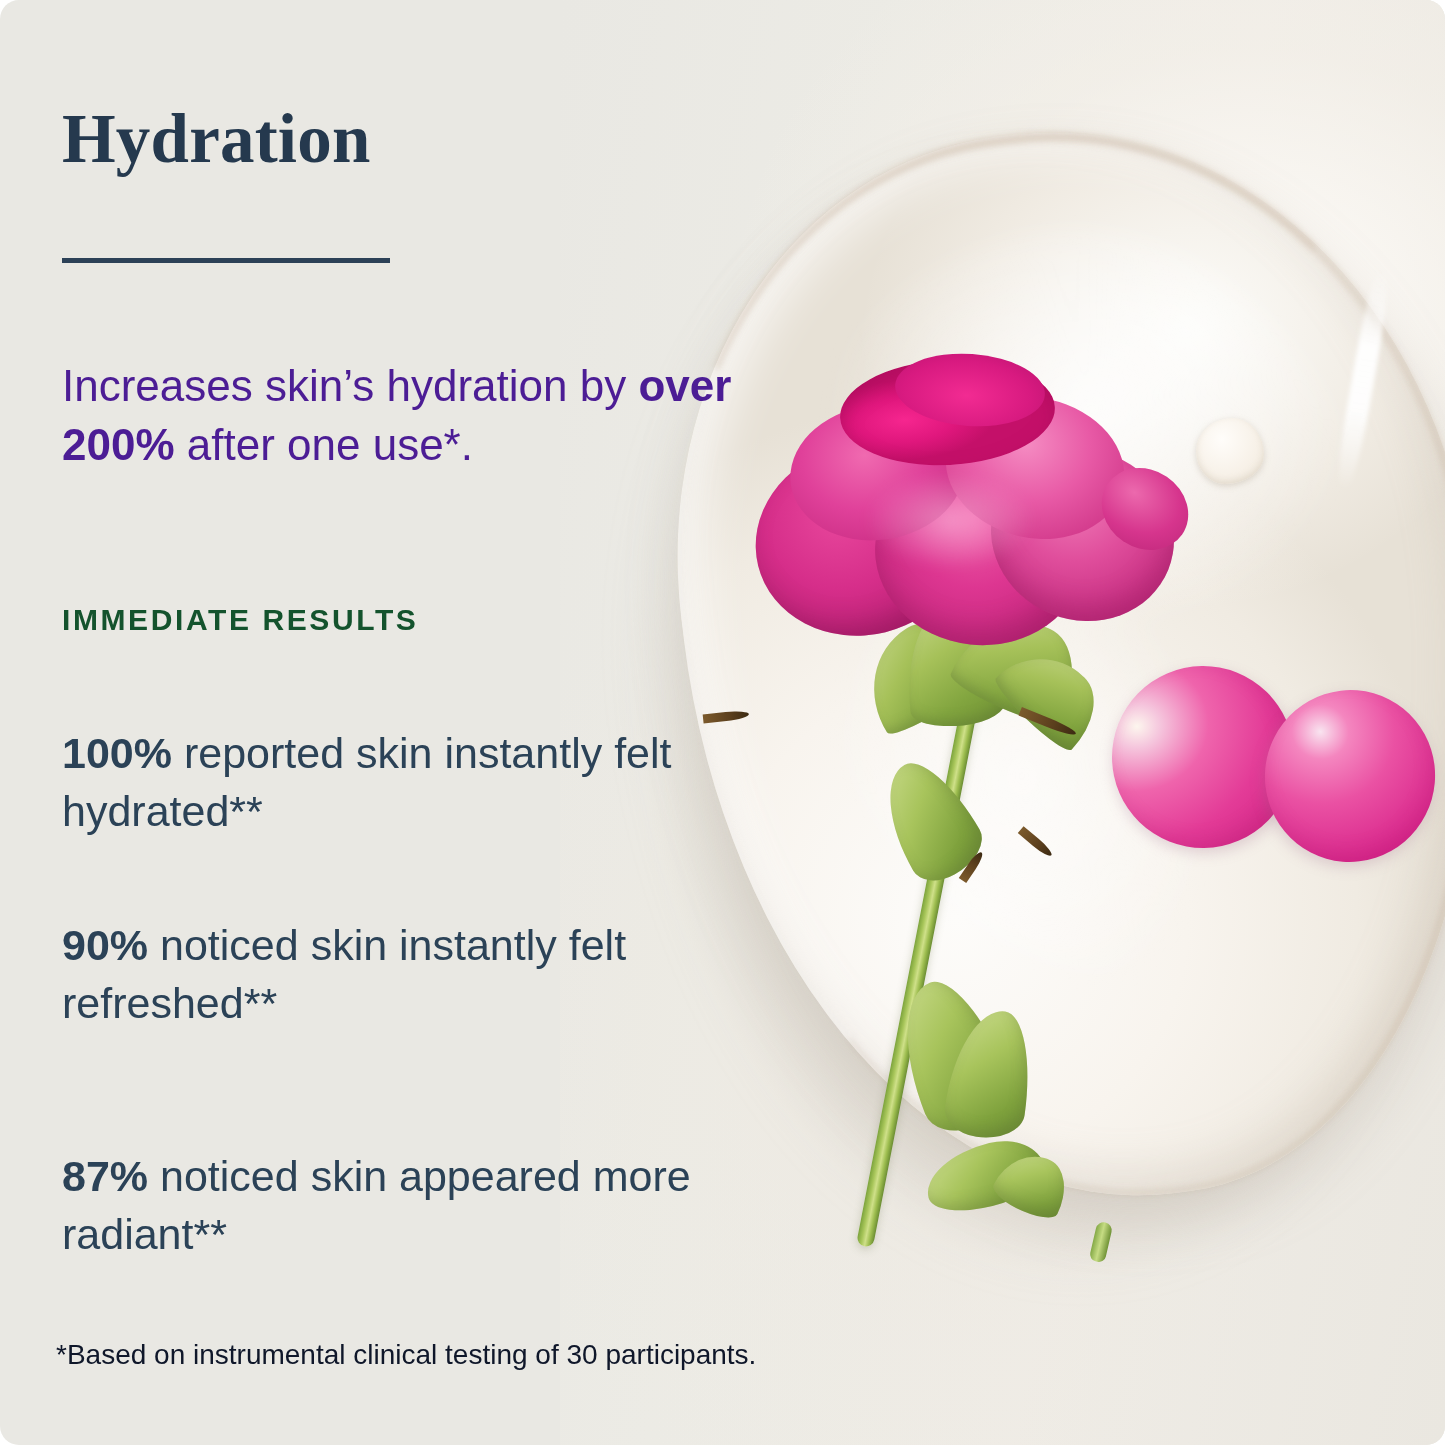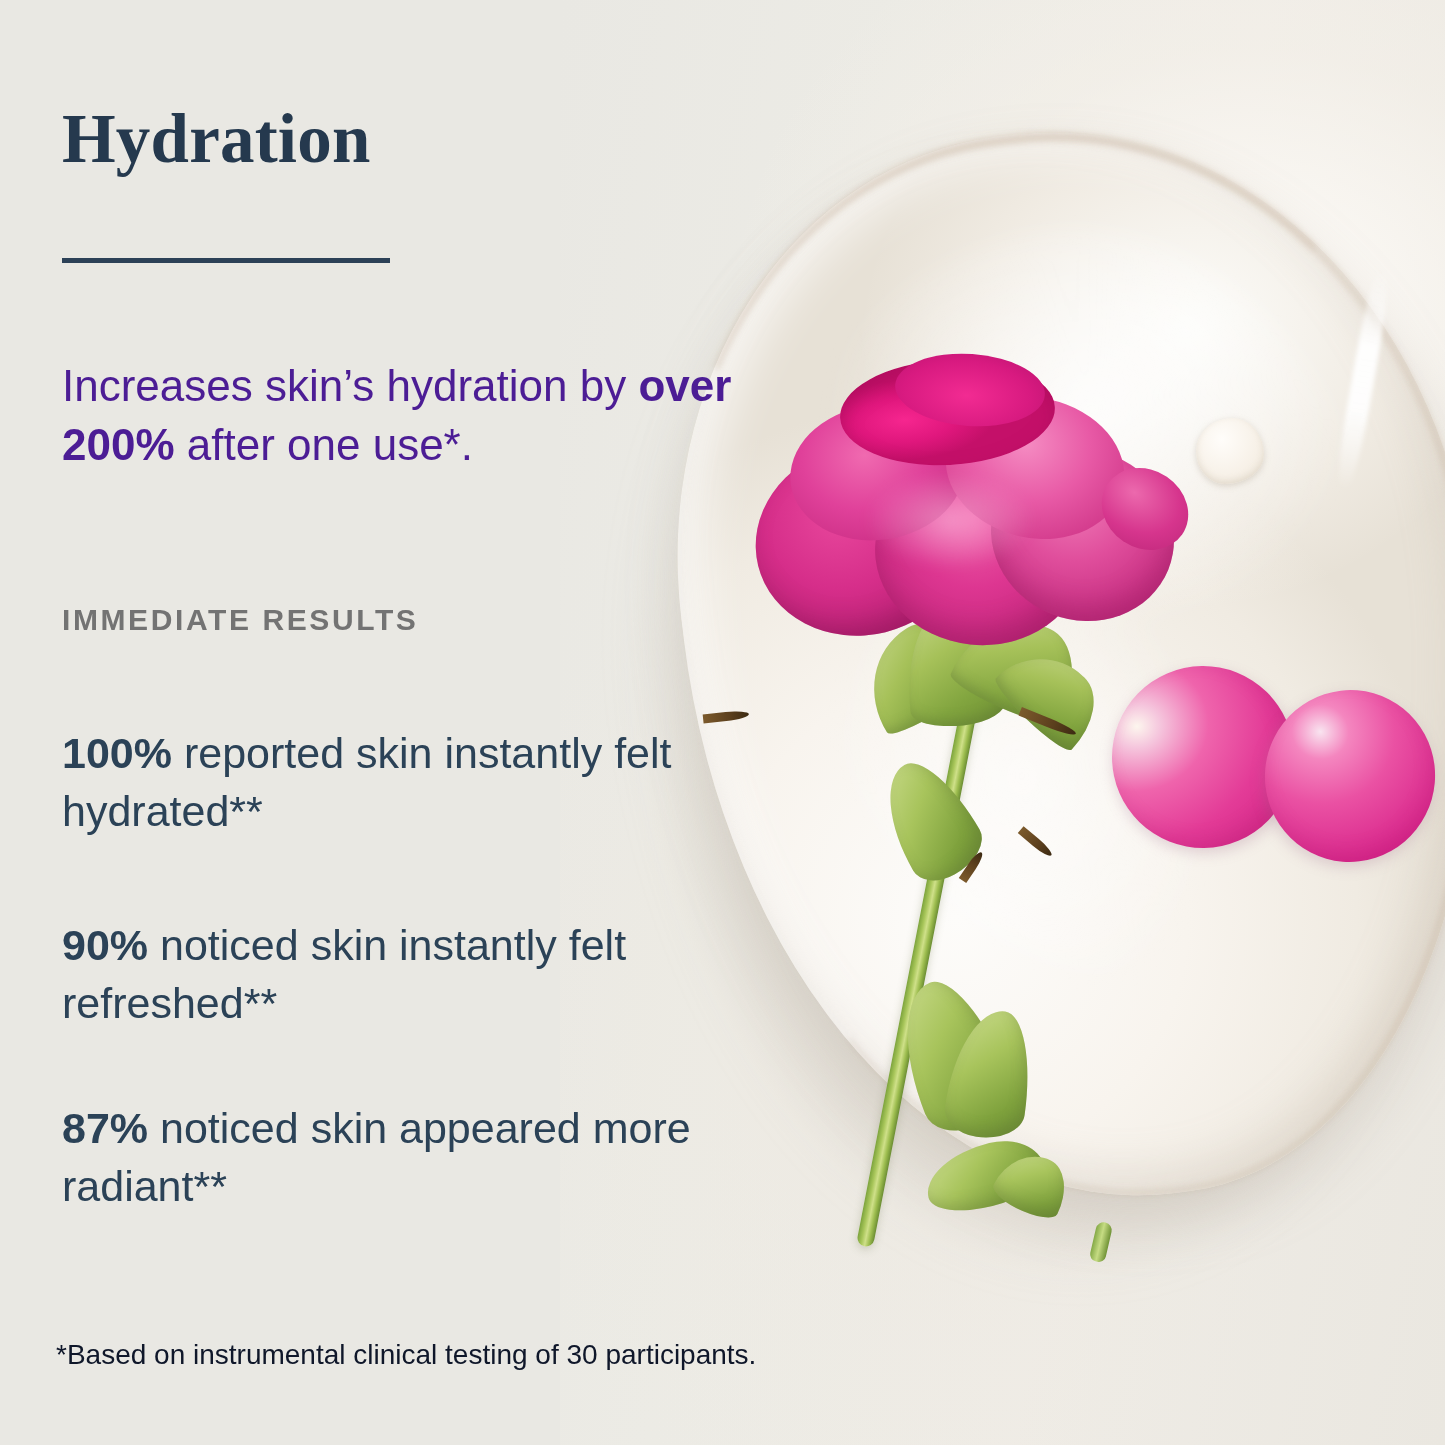--- a/index.html
+++ b/index.html
@@ -7,20 +7,21 @@
     padding: 0;
     background: #ffffff;
   }
   #stage {
     position: relative;
     width: 1445px;
     height: 1445px;
     overflow: hidden;
     background: #e9e8e3;
     font-family: "Liberation Sans", sans-serif;
+    border-radius: 19px;
   }
 
   
   .photo {
     position: absolute;
     inset: 0;
     overflow: hidden;
   }
   
   .photo-bg {
@@ -254,35 +255,35 @@
     font-weight: 400;
   }
   .lede b { font-weight: 700; }
 
   .section-label {
     position: absolute;
     left: 62px; top: 603px;
     font-size: 30px;
     font-weight: 700;
     letter-spacing: 2.6px;
-    color: #737373;
+    color: #14532d;
   }
 
   .stat {
     position: absolute;
     left: 62px;
     width: 680px;
     font-size: 43px;
     line-height: 1.35;
     color: #2b4257;
   }
   .stat b { font-weight: 700; }
   .stat-1 { top: 681px; }
   .stat-2 { top: 873px; }
-  .stat-3 { top: 1056px; }
+  .stat-3 { top: 1104px; }
 
   .footnotes {
     position: absolute;
     left: 56px; top: 1334px;
     width: 960px;
     font-size: 28px;
     line-height: 1.52;
     color: #0f172a;
   }
   .footnote { display: block; }

